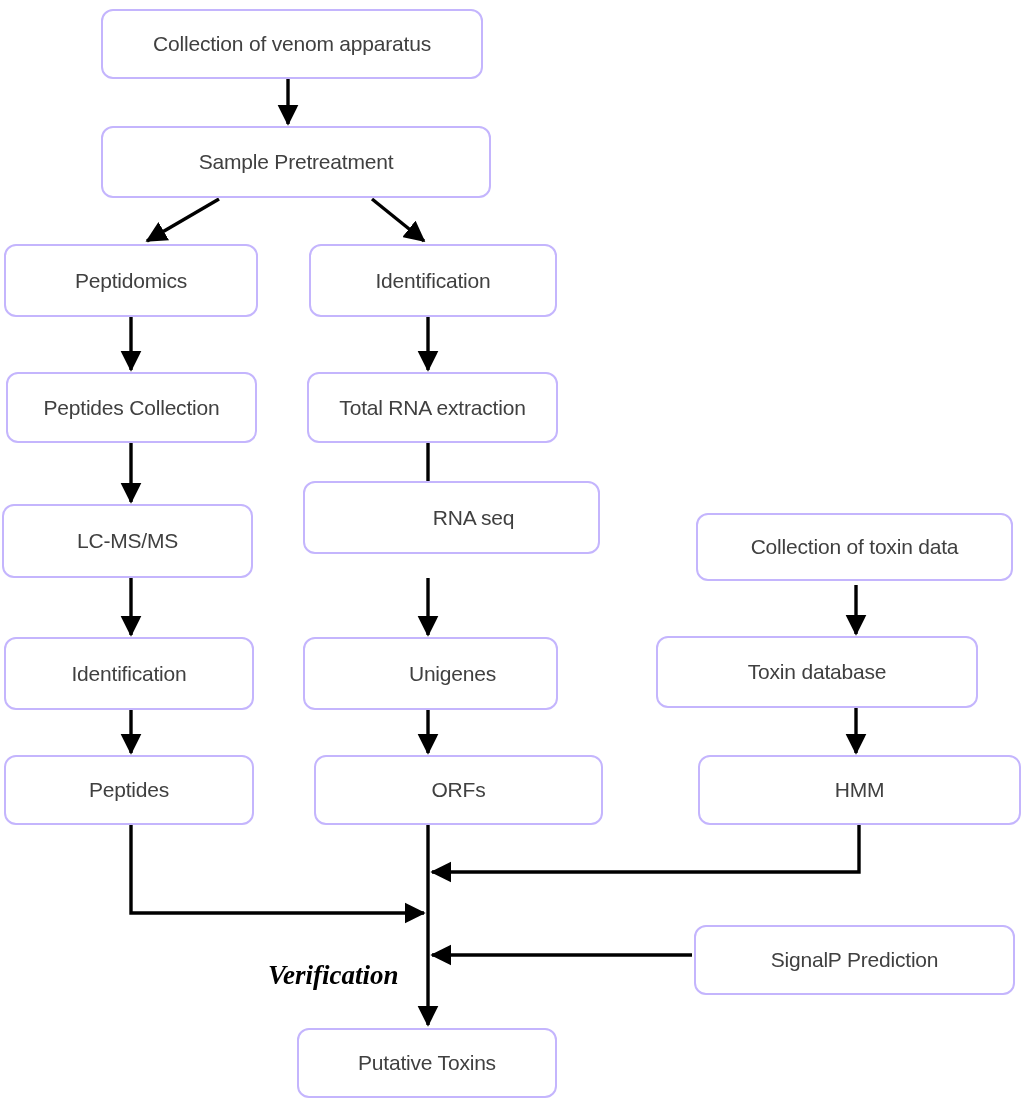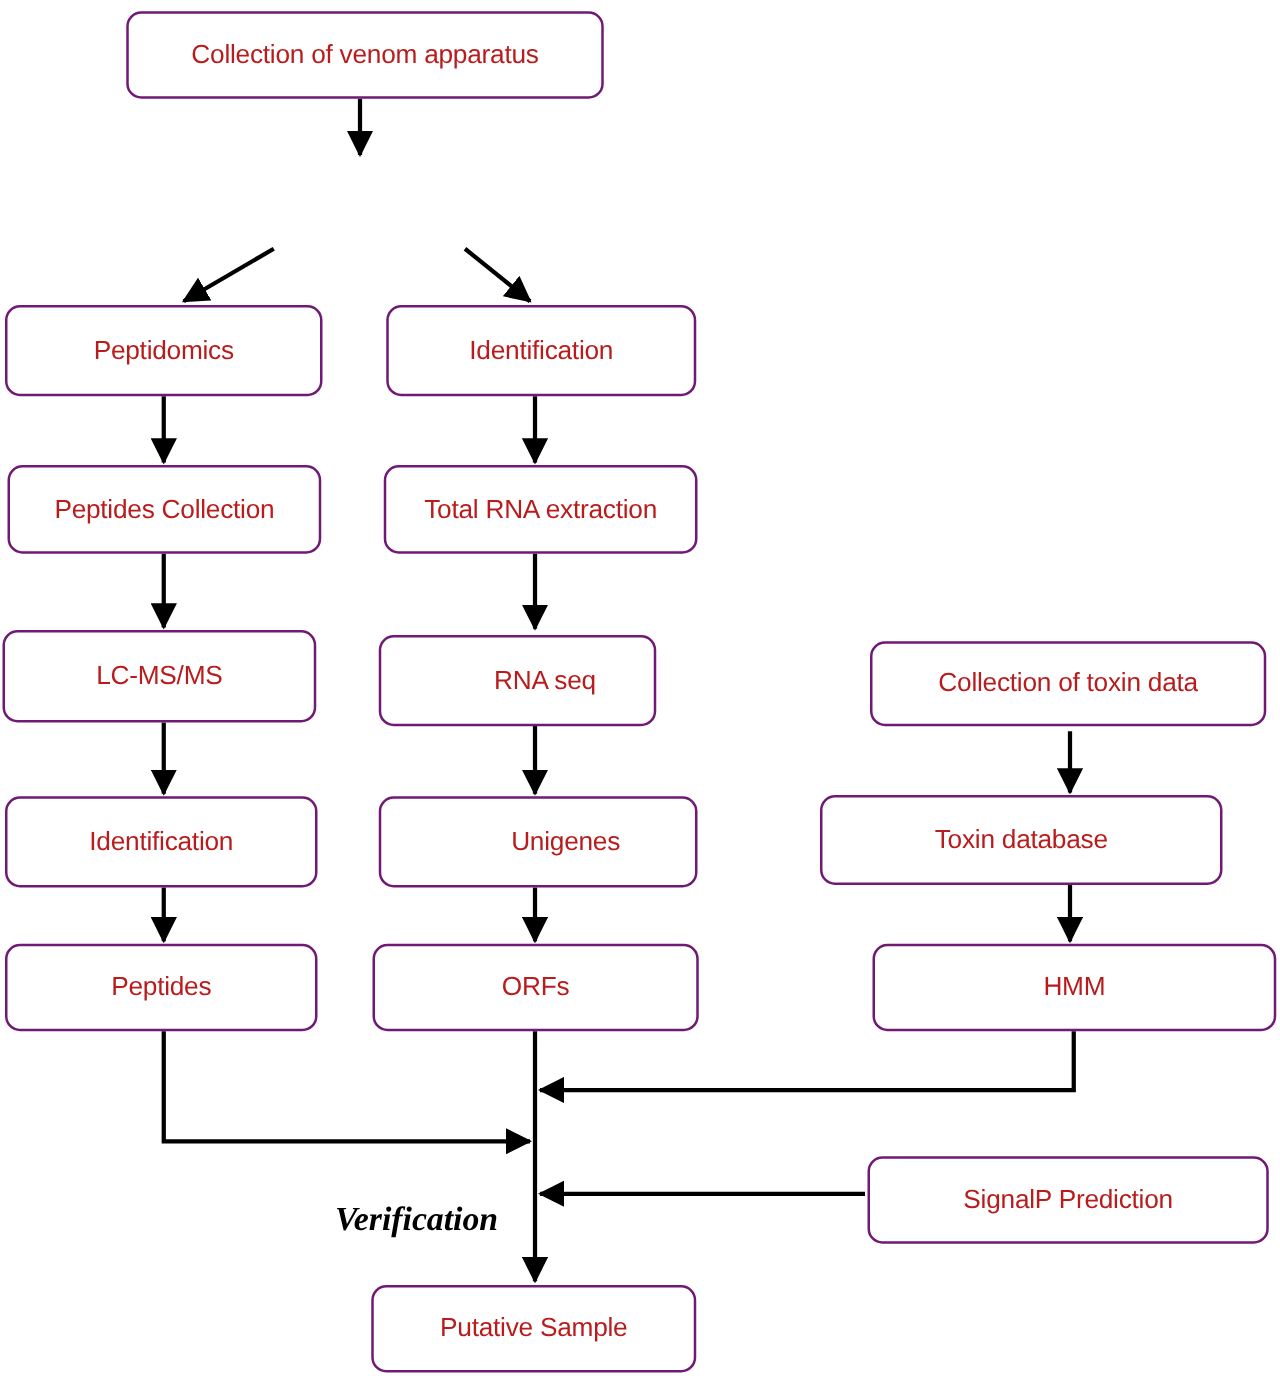--- a/index.html
+++ b/index.html
@@ -19,26 +19,26 @@
     position: absolute;
     left: 0;
     top: 0;
     width: 1024px;
     height: 1107px;
   }
   .node {
     position: absolute;
     box-sizing: border-box;
     background: #ffffff;
-    border: 2px solid #701a75;
+    border: 2px solid #c4b5fd;
     border-radius: 12px;
     display: flex;
     align-items: center;
     justify-content: center;
-    color: #b91c1c;
+    color: #404040;
     font-family: "Liberation Sans", sans-serif;
     font-size: 21px;
     font-weight: 400;
     letter-spacing: -0.2px;
     line-height: 1.1;
     text-align: center;
     white-space: nowrap;
     z-index: 2;
   }
   .edge-label {
@@ -97,46 +97,47 @@
       <path d="M 131 825 L 131 913 L 424 913" marker-end="url(#arrow)"></path>
 
       <path d="M 859 825 L 859 872 L 432 872" marker-end="url(#arrow)"></path>
 
       <path d="M 692 955 L 432 955" marker-end="url(#arrow)"></path>
     </g>
   </svg>
 
   <div class="node" style="left:101px;  top:9px;    width:382px; height:70px;">Collection of venom apparatus</div>
 
+  <div class="node" style="left:101px;  top:126px;  width:390px; height:72px;">Sample Pretreatment</div>
 
   <div class="node" style="left:4px;    top:244px;  width:254px; height:73px;">Peptidomics</div>
 
   <div class="node" style="left:309px;  top:244px;  width:248px; height:73px;">Identification</div>
 
   <div class="node" style="left:6px;    top:372px;  width:251px; height:71px;">Peptides Collection</div>
 
   <div class="node" style="left:307px;  top:372px;  width:251px; height:71px;">Total RNA extraction</div>
 
   <div class="node" style="left:2px;    top:504px;  width:251px; height:74px;">LC-MS/MS</div>
 
-  <div class="node" style="left:303px;  top:508px;  width:222px; height:73px;padding-left:44px;">RNA seq</div>
+  <div class="node" style="left:303px;  top:481px;  width:297px; height:73px;padding-left:44px;">RNA seq</div>
 
   <div class="node" style="left:696px;  top:513px;  width:317px; height:68px;">Collection of toxin data</div>
 
   <div class="node" style="left:4px;    top:637px;  width:250px; height:73px;">Identification</div>
 
   <div class="node" style="left:303px;  top:637px;  width:255px; height:73px;padding-left:44px;">Unigenes</div>
 
   <div class="node" style="left:656px;  top:636px;  width:322px; height:72px;">Toxin database</div>
 
   <div class="node" style="left:4px;    top:755px;  width:250px; height:70px;">Peptides</div>
 
-  <div class="node" style="left:298px;  top:755px;  width:261px; height:70px;">ORFs</div>
+  <div class="node" style="left:314px;  top:755px;  width:289px; height:70px;">ORFs</div>
 
   <div class="node" style="left:698px;  top:755px;  width:323px; height:70px;">HMM</div>
 
   <div class="node" style="left:694px;  top:925px;  width:321px; height:70px;">SignalP Prediction</div>
 
-  <div class="node" style="left:297px;  top:1028px; width:260px; height:70px;">Putative Sample</div>
+  <div class="node" style="left:297px;  top:1028px; width:260px; height:70px;">Putative Toxins</div>
 
   <div class="edge-label" style="left:268px; top:960px;">Verification</div>
 
 </div>
 
 </body></html>

